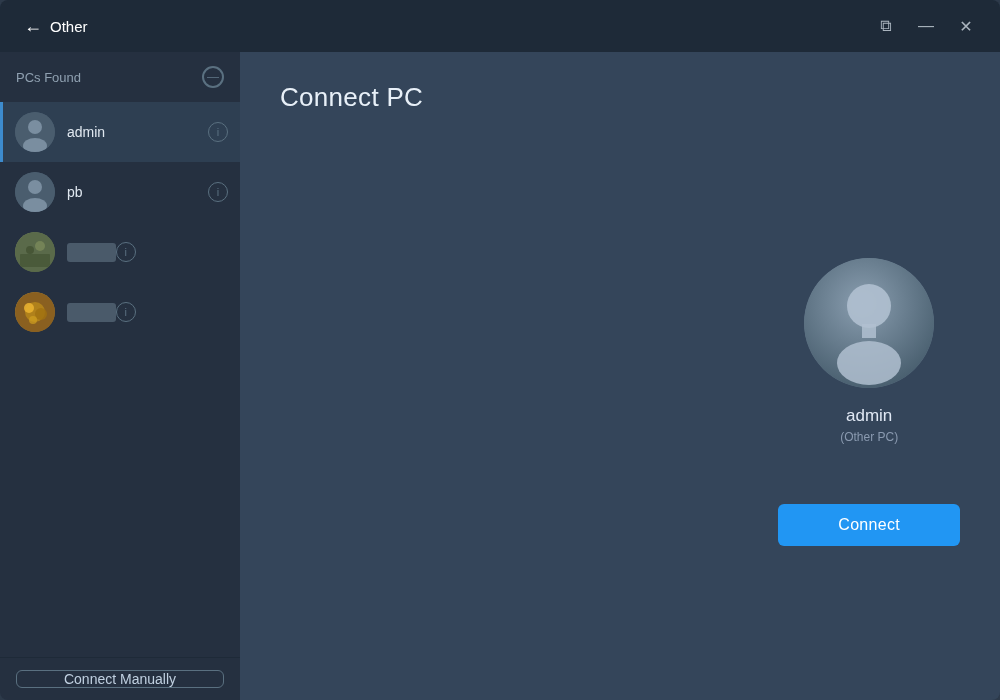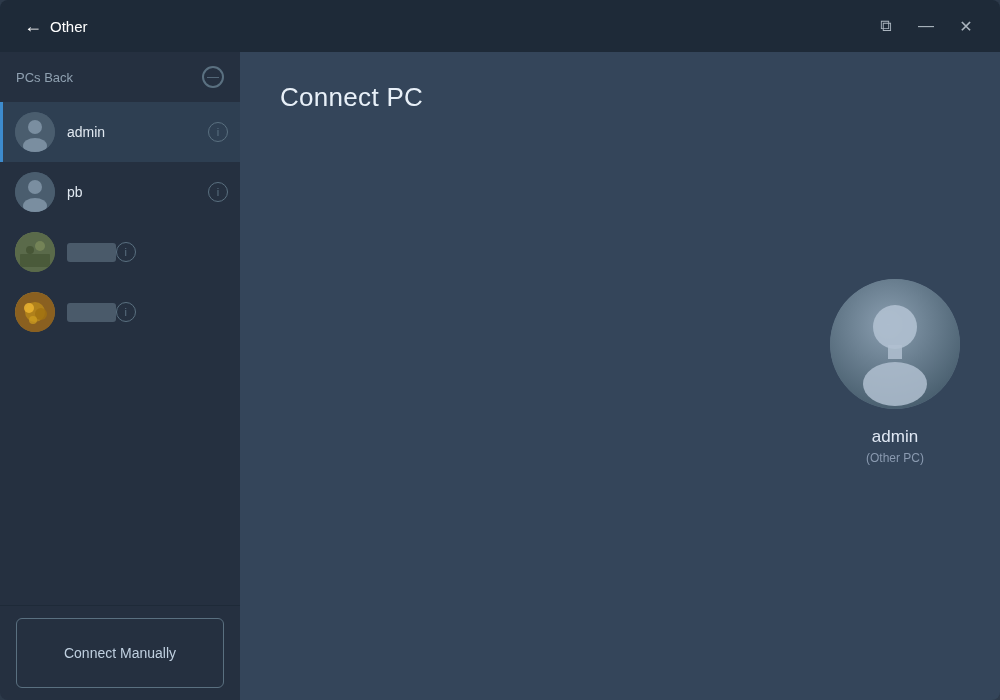--- a/index.html
+++ b/index.html
@@ -192,21 +192,21 @@
       background: radial-gradient(circle at 40% 35%, #c8a040, #805820);
     }
 
     .sidebar-footer {
       padding: 12px 16px;
       border-top: 1px solid #1e2a38;
     }
 
     .connect-manually-btn {
       width: 100%;
-      padding: 26px 16px;
+      padding: 0 16px;
       background: transparent;
       border: 1.5px solid #5a7080;
       border-radius: 6px;
       color: #c0d0e0;
       font-size: 14px;
       font-weight: 500;
       cursor: pointer;
       text-align: center;
     }
 
@@ -317,21 +317,21 @@
         <span>✕</span>
       </button>
     </div>
   </div>
 
   <div class="main-content">
 
     <div class="sidebar">
 
       <div class="sidebar-header">
-        <span>PCs Back</span>
+        <span>PCs Found</span>
         <div class="sidebar-header-icon">
           <span>—</span>
         </div>
       </div>
 
       <div class="pc-list">
 
         <div class="pc-item active">
           <div class="pc-avatar default-avatar">
             <svg viewBox="0 0 40 40" xmlns="http://www.w3.org/2000/svg">
@@ -421,19 +421,20 @@
 
             <ellipse cx="65" cy="105" rx="32" ry="22" fill="#b0c0d0" opacity="0.85"></ellipse>
 
             <rect x="58" y="66" width="14" height="14" fill="#b0c0d0" opacity="0.85"></rect>
           </svg>
         </div>
 
         <span class="profile-name">admin</span>
         <span class="profile-subtitle">(Other PC)</span>
 
+        <button class="connect-btn">Connect</button>
 
       </div>
 
     </div>
 
   </div>
 </div>
 
 </body></html>

